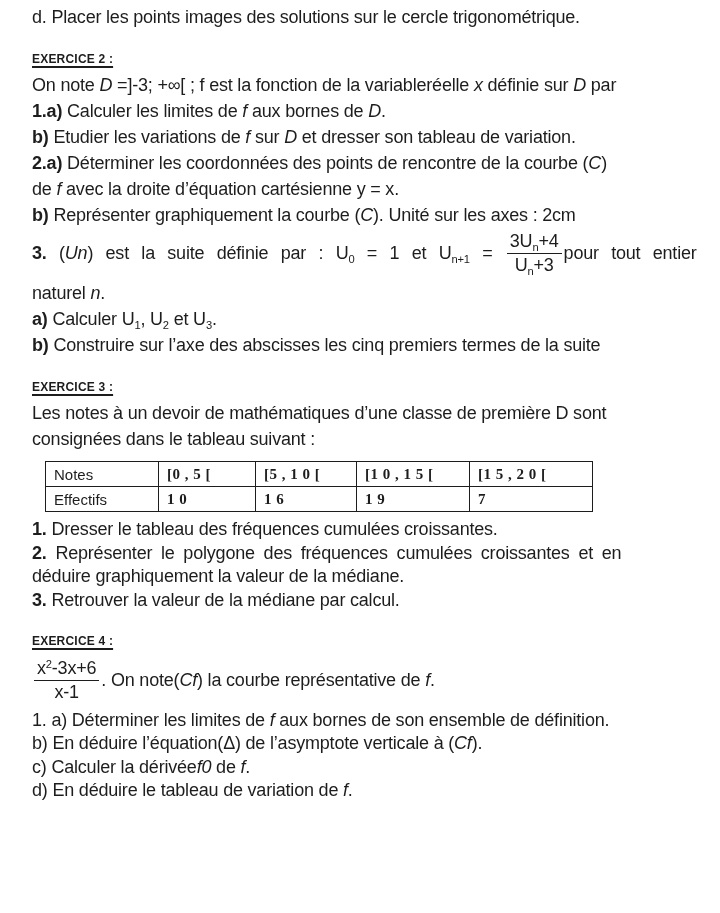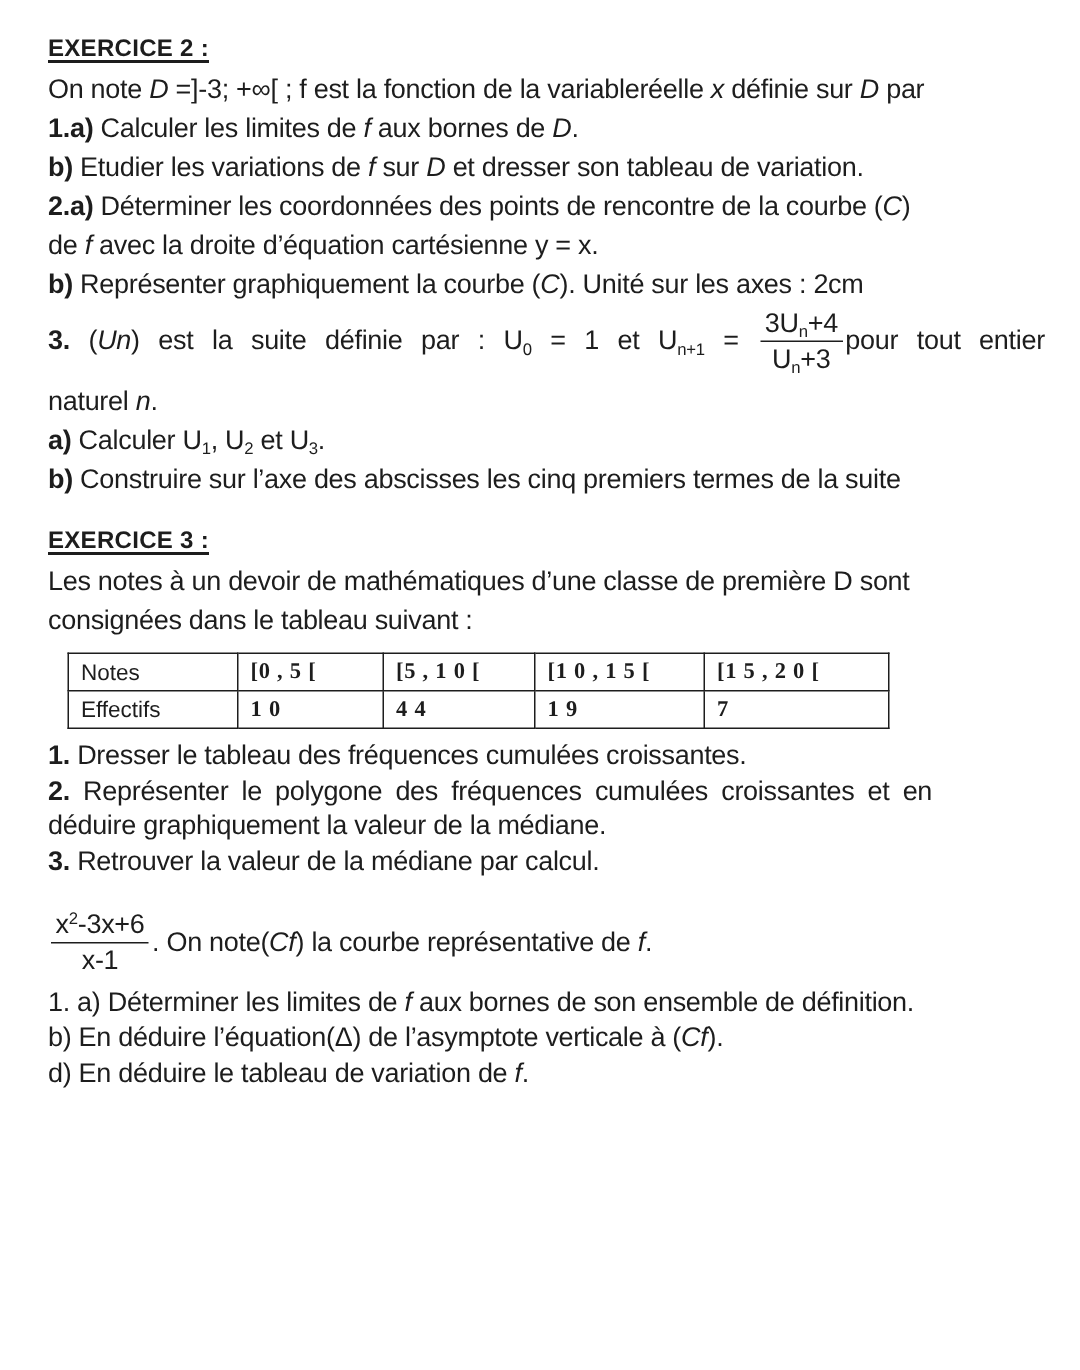--- a/index.html
+++ b/index.html
@@ -7,21 +7,21 @@
     width:720px;height:913px;overflow:hidden;
     background:#ffffff;color:#1d1d1d;
     font-family:"Liberation Sans","DejaVu Sans",sans-serif;
     font-size:18px;letter-spacing:-0.2px;
   }
   .doc{padding:4px 26px 0 32px;}
   .line{white-space:nowrap;line-height:26px;min-height:26px;}
   .compact{line-height:23.5px;min-height:23.5px;}
   .gap{height:16px;}
   .ex-title{
-    font-weight:700;line-height:26px;margin:0;font-size:16px;
+    font-weight:700;line-height:26px;margin:0;font-size:12px;
     text-decoration:underline;text-decoration-thickness:1.5px;text-underline-offset:3px;
     letter-spacing:0.2px;
   }
   .i{font-style:italic;}
   .b{font-weight:700;text-align:right;}
   sub{font-size:62%;line-height:0;vertical-align:-0.35em;}
   sup{font-size:62%;line-height:0;vertical-align:0.55em;}
   .frac{
     display:inline-block;vertical-align:middle;text-align:center;
     line-height:1.12;margin:0 2px;position:relative;top:-1px;
@@ -44,20 +44,21 @@
   td.val{
     font-family:"Liberation Serif","DejaVu Serif",serif;
     font-weight:700;letter-spacing:0.5px;
   }
 </style>
 </head>
 <body>
 
 <div class="doc">
 
+  <div class="line"><span>d. Placer les points images des solutions sur le cercle trigonométrique.</span></div>
 
   <div class="gap"></div>
 
   <h2 class="ex-title">EXERCICE 2 :</h2>
   <div class="line"><span>On note </span><span class="i">D</span><span> =]-3; +∞[ ; f est la fonction de la variableréelle </span><span class="i">x</span><span> définie sur </span><span class="i">D</span><span> par</span></div>
   <div class="line"><span class="b">1.a)</span><span> Calculer les limites de </span><span class="i">f</span><span> aux bornes de </span><span class="i">D</span><span>.</span></div>
   <div class="line"><span class="b">b)</span><span> Etudier les variations de </span><span class="i">f</span><span> sur </span><span class="i">D</span><span> et dresser son tableau de variation.</span></div>
   <div class="line"><span class="b">2.a)</span><span> Déterminer les coordonnées des points de rencontre de la courbe (</span><span class="i">C</span><span>)</span></div>
   <div class="line"><span>de </span><span class="i">f</span><span> avec la droite d’équation cartésienne y = x.</span></div>
   <div class="line"><span class="b">b)</span><span> Représenter graphiquement la courbe (</span><span class="i">C</span><span>). Unité sur les axes : 2cm</span></div>
@@ -77,32 +78,34 @@
         <tr>
       <td class="hd" style="width:96px">Notes</td>
       <td class="val" style="width:80px">[0 , 5 [</td>
       <td class="val" style="width:84px">[5 , 1 0 [</td>
       <td class="val" style="width:96px">[1 0 , 1 5 [</td>
       <td class="val" style="width:106px">[1 5 , 2 0 [</td>
     </tr>
     <tr>
       <td class="hd">Effectifs</td>
       <td class="val">1 0</td>
-      <td class="val">4 4</td>
+      <td class="val">1 6</td>
       <td class="val">1 9</td>
       <td class="val">7</td>
     </tr>
   </tbody>
     </table>
 
   <div class="line compact"><span class="b">1.</span><span> Dresser le tableau des fréquences cumulées croissantes.</span></div>
   <div class="line compact ws1"><span class="b">2.</span><span> Représenter le polygone des fréquences cumulées croissantes et en</span></div>
   <div class="line compact"><span>déduire graphiquement la valeur de la médiane.</span></div>
   <div class="line compact"><span class="b">3.</span><span> Retrouver la valeur de la médiane par calcul.</span></div>
 
   <div class="gap"></div>
 
+  <h2 class="ex-title">EXERCICE 4 :</h2>
   <div class="line tall"><span class="frac"><span class="num"><span>x</span><sup>2</sup><span>-3x+6</span></span><span class="den"><span>x-1</span></span></span><span>. On note(</span><span class="i">Cf</span><span>) la courbe représentative de </span><span class="i">f</span><span>.</span></div>
   <div class="line compact"><span>1. a) Déterminer les limites de </span><span class="i">f</span><span> aux bornes de son ensemble de définition.</span></div>
   <div class="line compact"><span>b) En déduire l’équation(Δ) de l’asymptote verticale à (</span><span class="i">Cf</span><span>).</span></div>
+  <div class="line compact"><span>c) Calculer la dérivée</span><span class="i">f0</span><span> de </span><span class="i">f</span><span>.</span></div>
   <div class="line compact"><span>d) En déduire le tableau de variation de </span><span class="i">f</span><span>.</span></div>
 
 </div>
 
 </body></html>

